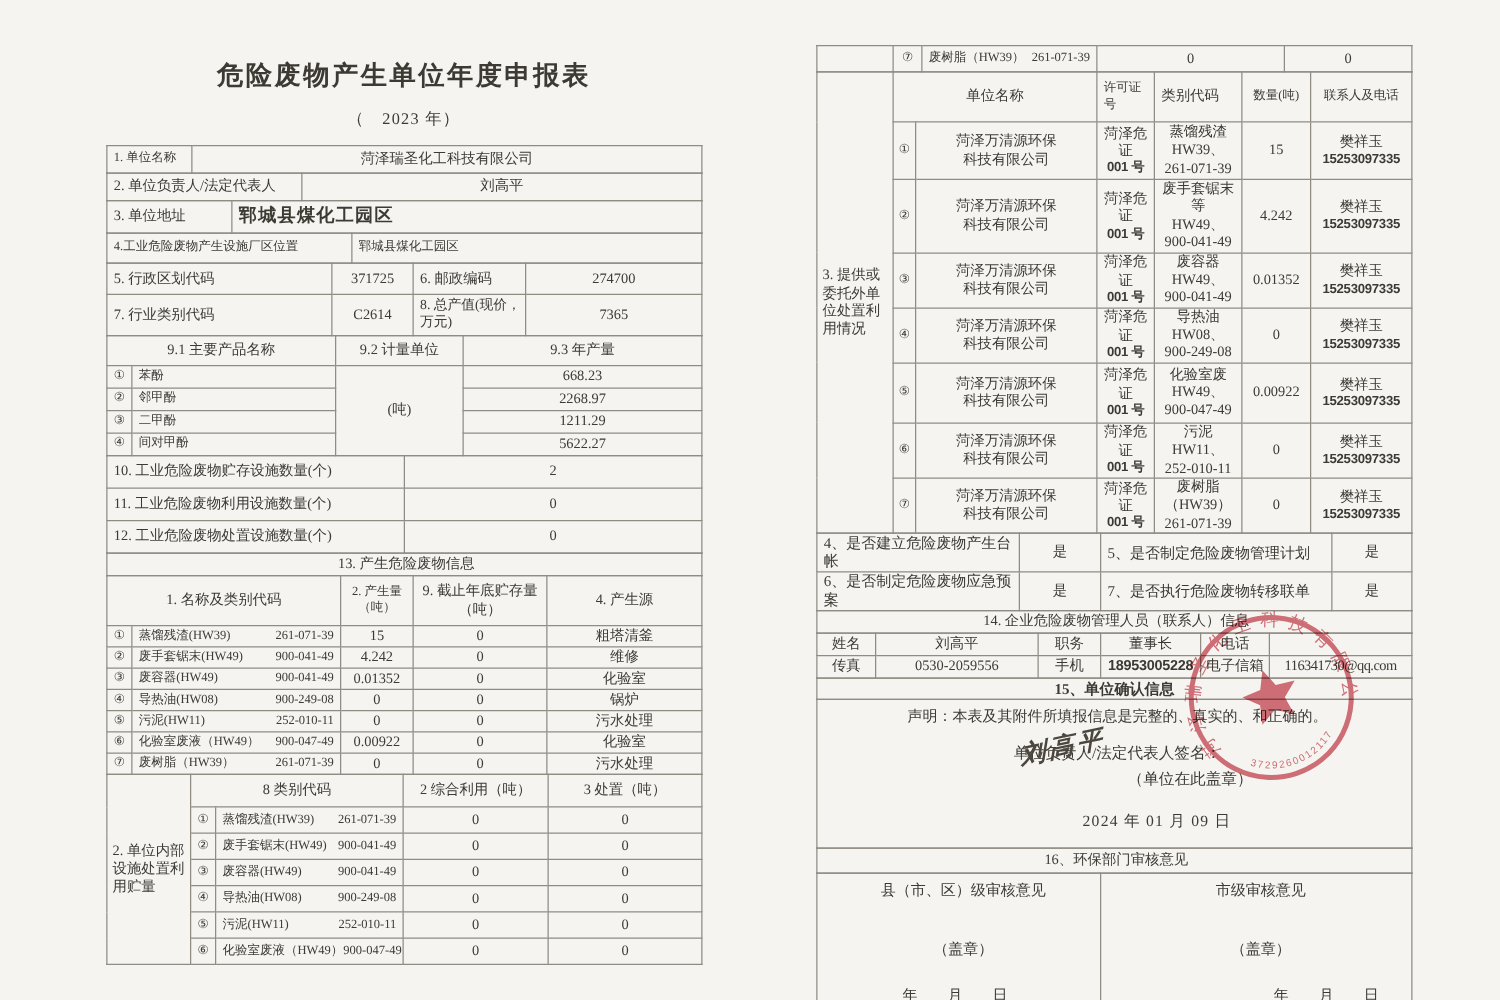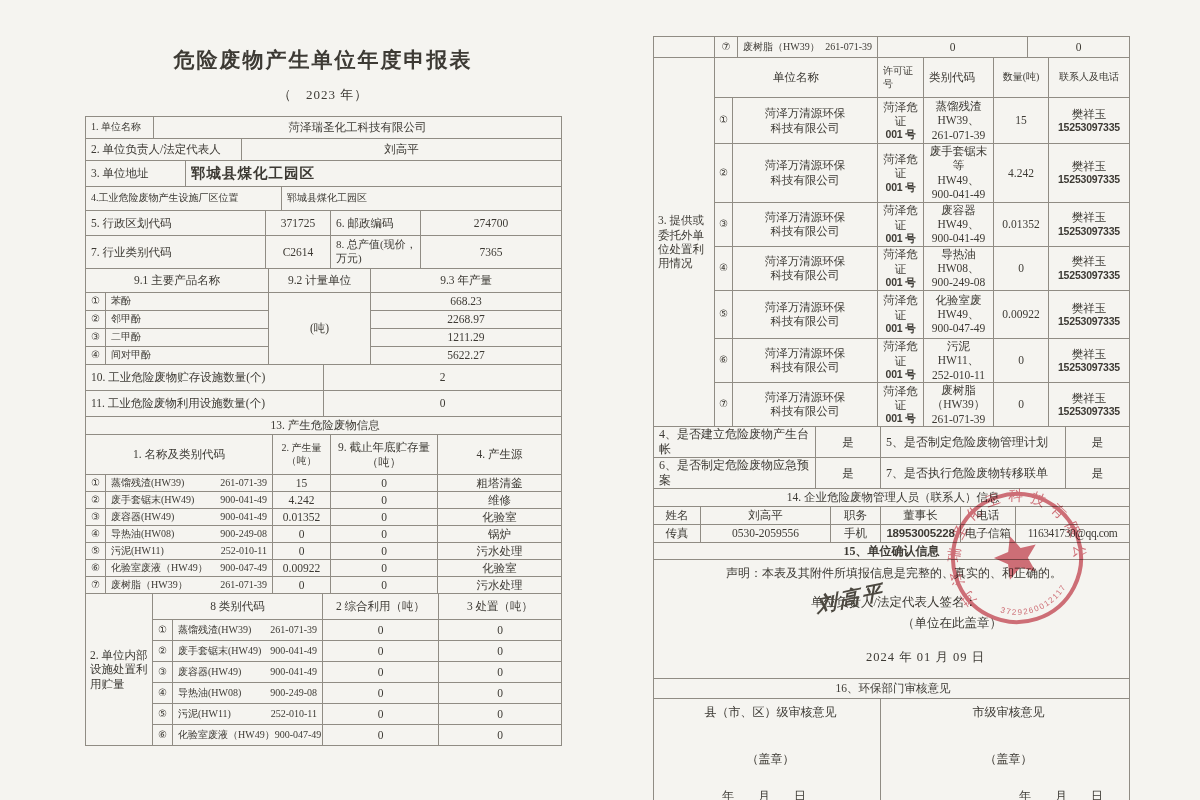--- a/index.html
+++ b/index.html
@@ -173,20 +173,24 @@
       </colgroup>
     <tbody>
         <tr style="height:26px">
       <td class="lt">10. 工业危险废物贮存设施数量(个)</td>
       <td>2</td>
     </tr>
     <tr style="height:26px">
       <td class="lt">11. 工业危险废物利用设施数量(个)</td>
       <td>0</td>
     </tr>
+    <tr style="height:26px">
+      <td class="lt">12. 工业危险废物处置设施数量(个)</td>
+      <td>0</td>
+    </tr>
   </tbody>
     </table>
 
   <table class="t">
     <colgroup>
         <col style="width:476px">
       </colgroup>
     <tbody>
         <tr style="height:18px">
       <td class="sec-title">13. 产生危险废物信息</td>

